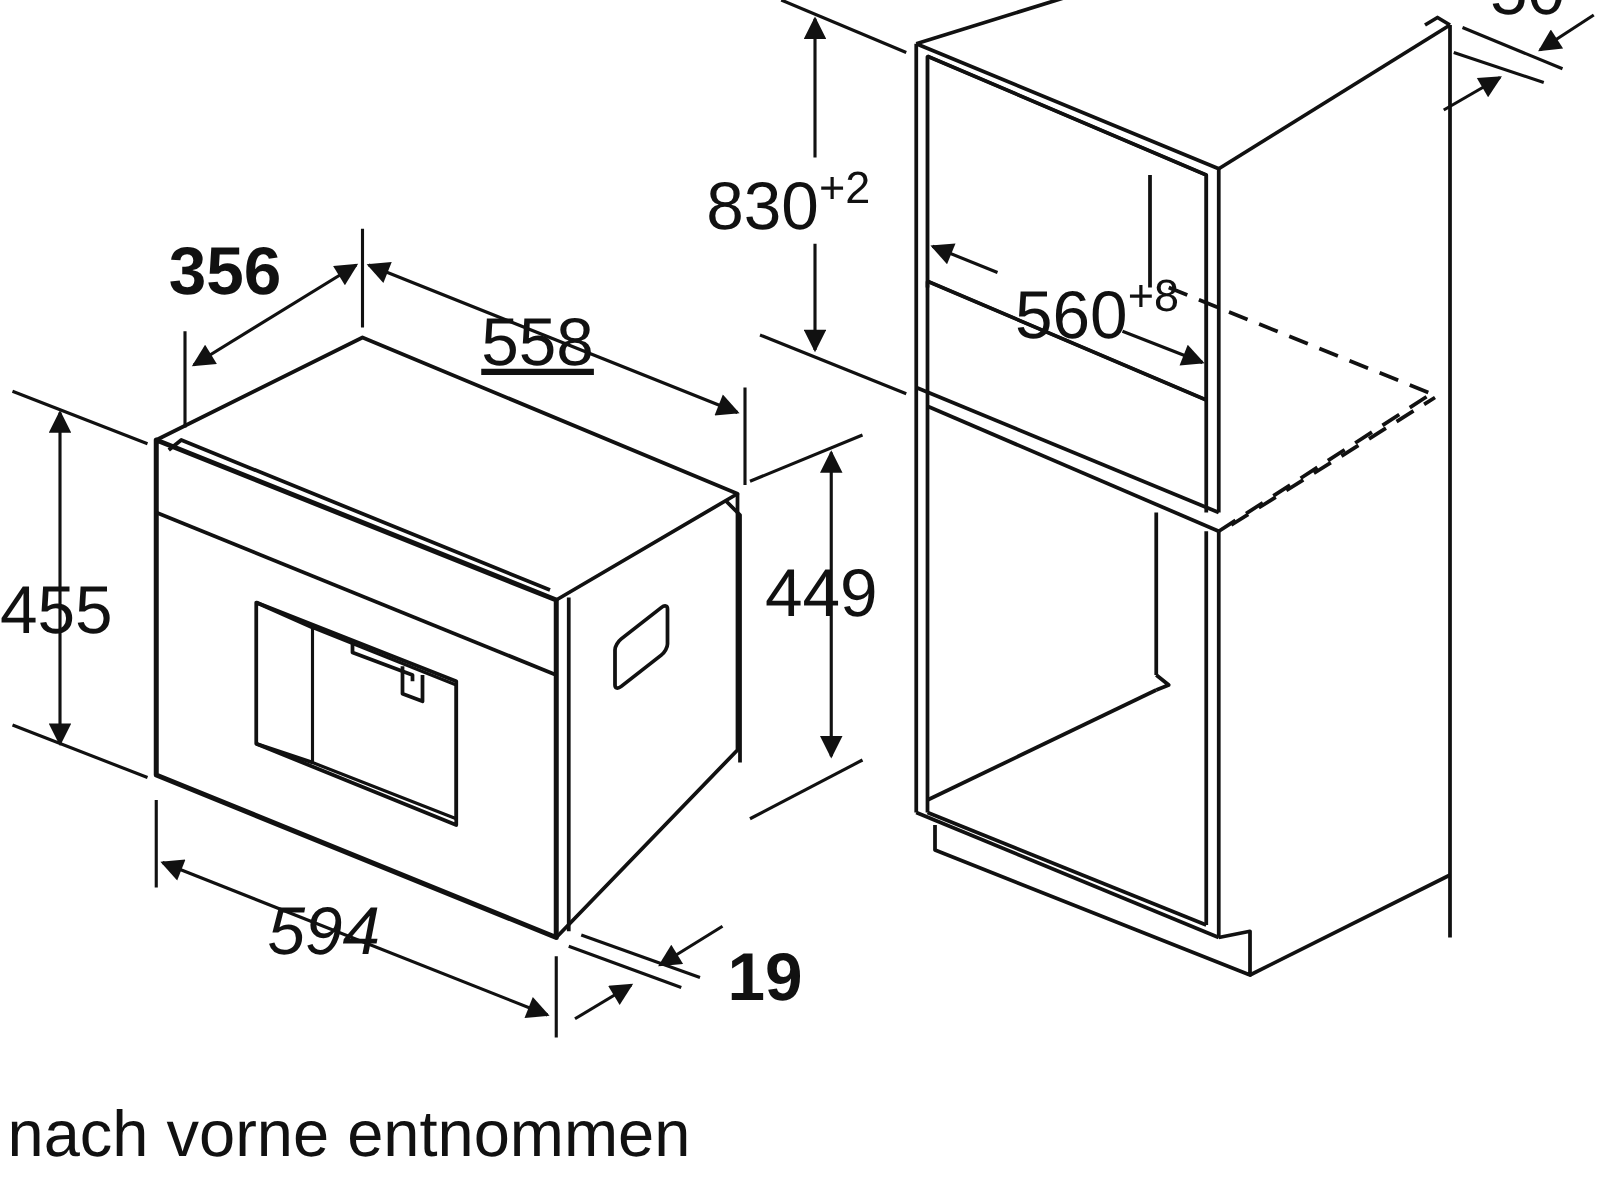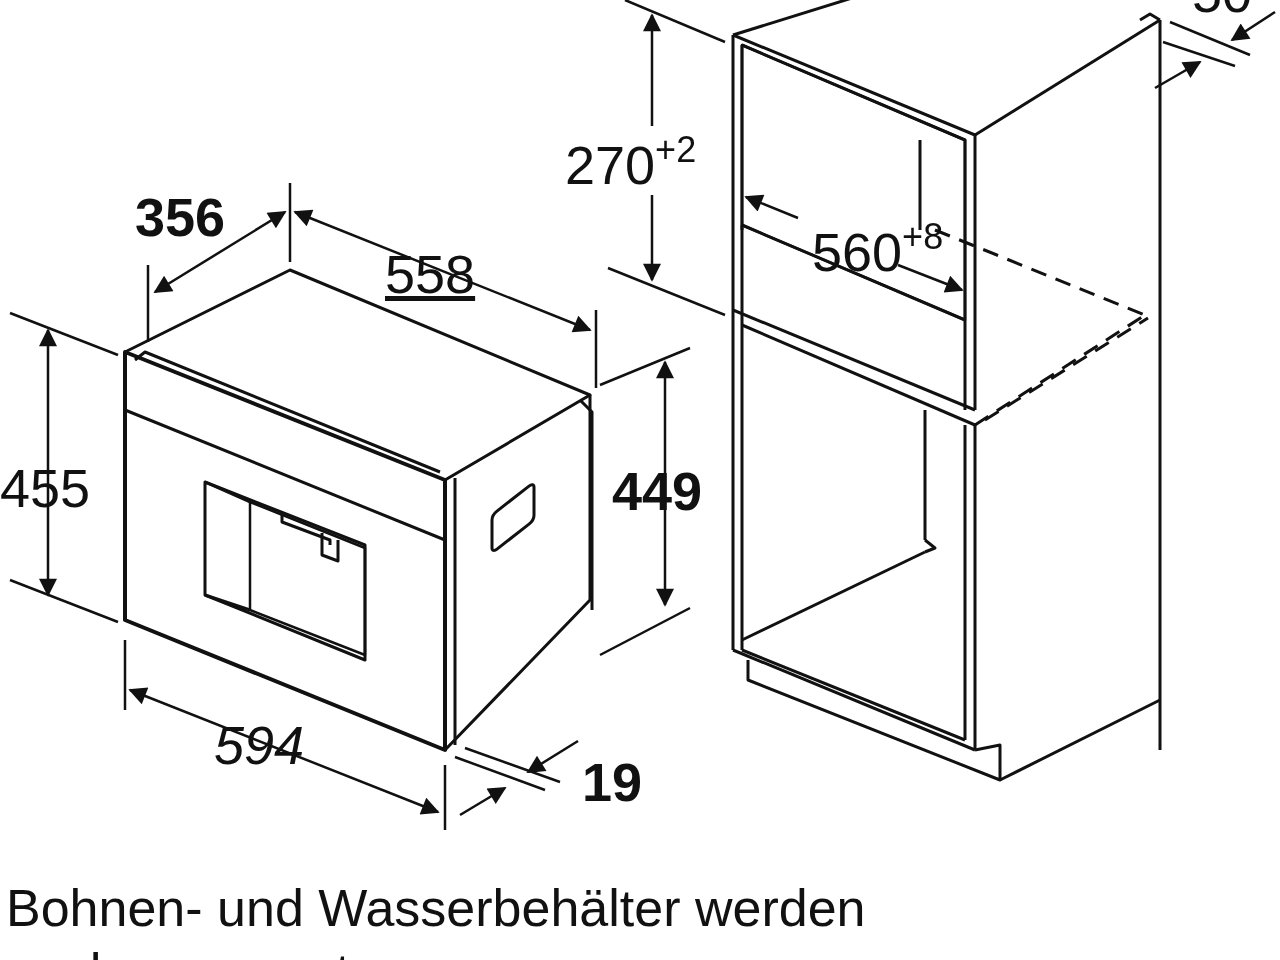--- a/index.html
+++ b/index.html
@@ -129,28 +129,27 @@
       <line x1="1163" y1="42" x2="1235" y2="66"></line>
       <line x1="1275" y1="12" x2="1232" y2="40" marker-end="url(#arrL)"></line>
       <line x1="1155" y1="88" x2="1200" y2="62" marker-end="url(#arrL)"></line>
     </g>
   </g>
 </svg>
 
 <div class="lbl" style="left:135px;top:190px;font-weight:bold;">356</div>
 <div class="lbl" style="left:385px;top:247px;text-decoration:underline;">558</div>
 <div class="lbl" style="left:0px;top:461px;text-align:right;">455</div>
-<div class="lbl" style="left:612px;top:464px;font-weight:bold;">449</div>
+<div class="lbl" style="left:612px;top:448px;">449</div>
 <div class="lbl" style="left:214px;top:718px;font-style:italic;">594</div>
 <div class="lbl" style="left:582px;top:755px;font-weight:bold;">19</div>
 
 <div class="lbl" style="left:565px;top:138px;">
-  <span>270</span><span class="sup">+2</span>
+  <span>830</span><span class="sup">+2</span>
 </div>
 <div class="lbl" style="left:812px;top:225px;">
   <span>560</span><span class="sup">+8</span>
 </div>
 <div class="lbl" style="left:1192px;top:-34px;">50</div>
 
 <div class="caption">
-  <div>Bohnen- und Wasserbehälter werden</div>
   <div>nach vorne entnommen</div>
 </div>
 
 </body></html>

